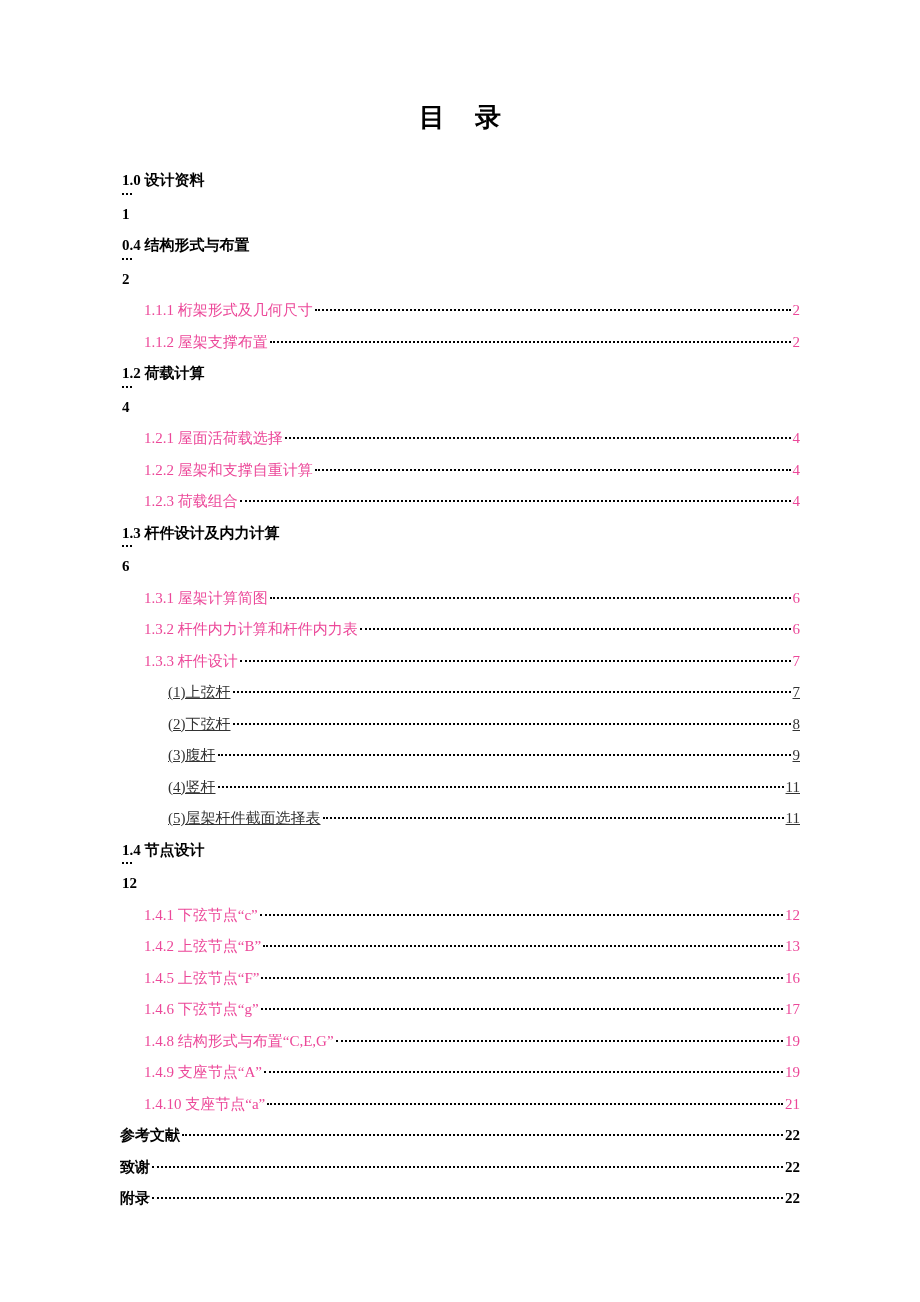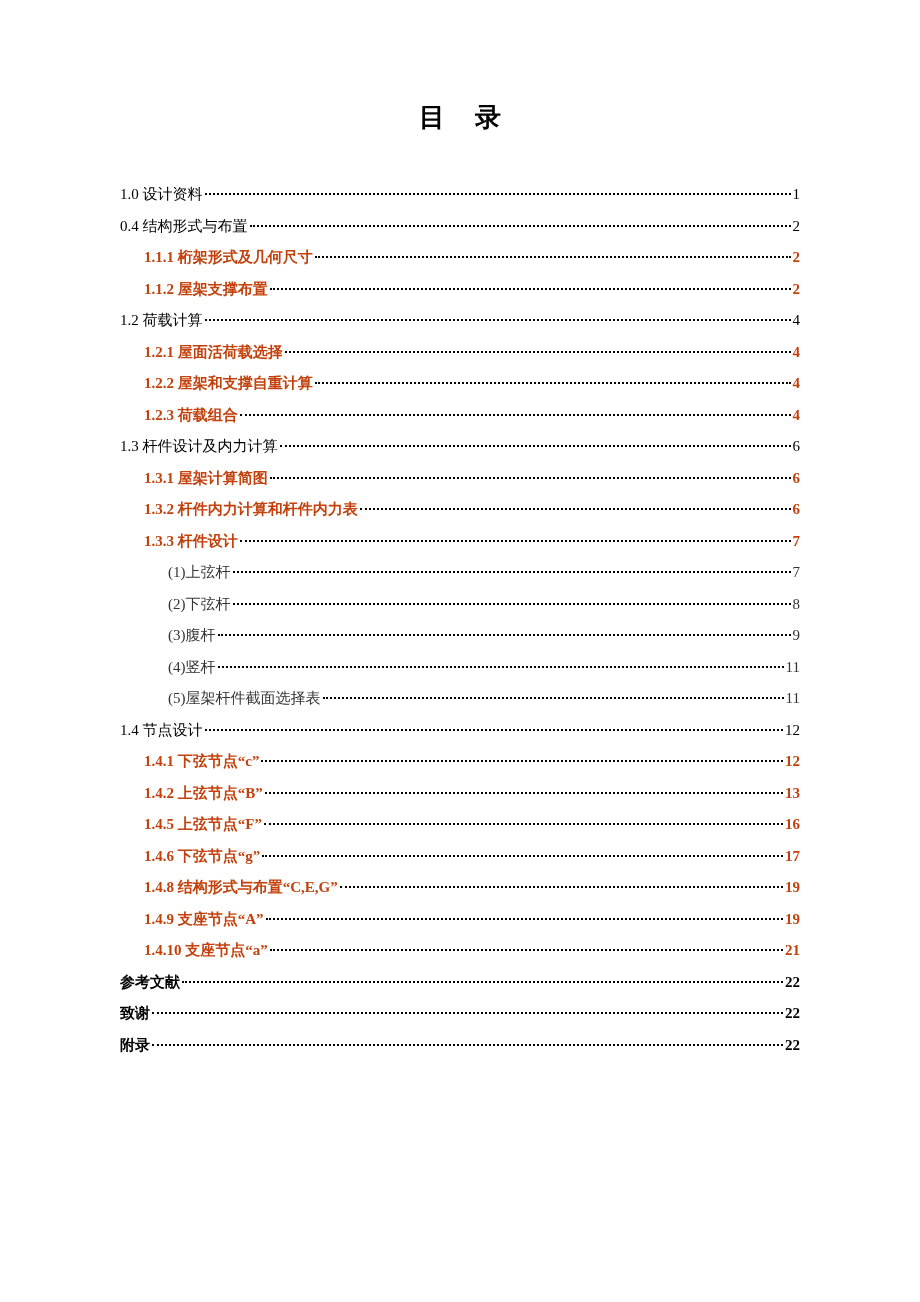--- a/index.html
+++ b/index.html
@@ -12,21 +12,21 @@
       font-family: "SimSun", "宋体", serif;
       width: 920px;
       margin: 0 auto;
       padding: 100px 120px 80px 120px;
     }
     .title {
       text-align: center;
       font-size: 26px;
       font-weight: bold;
       letter-spacing: 30px;
-      margin-bottom: 44px;
+      margin-bottom: 30px;
       padding-left: 30px;
     }
     .toc-entry {
       display: flex;
       align-items: baseline;
       font-size: 15px;
       line-height: 2.1;
       white-space: nowrap;
     }
     .toc-label {
@@ -37,32 +37,34 @@
       border-bottom: 2px dotted #000;
       margin: 0 2px;
       position: relative;
       top: -4px;
       min-width: 10px;
     }
     .toc-page {
       flex-shrink: 0;
     }
     .level-0 {
+      font-weight: bold;
+      padding-left: 0;
+      flex-direction: column;
+    }
+    .level-1 {
       font-weight: normal;
-      padding-left: 0;
-    }
-    .level-1 {
-      font-weight: bold;
       padding-left: 24px;
-      color: #c2410c;
+      color: #ec4899;
     }
     .level-2 {
       font-weight: normal;
       padding-left: 48px;
       color: #333;
+      text-decoration: underline;
     }
     .level-top {
       font-weight: bold;
       padding-left: 0;
     }
   </style>
 </head>
 <body>
 
 <h1 class="title">目录</h1>

